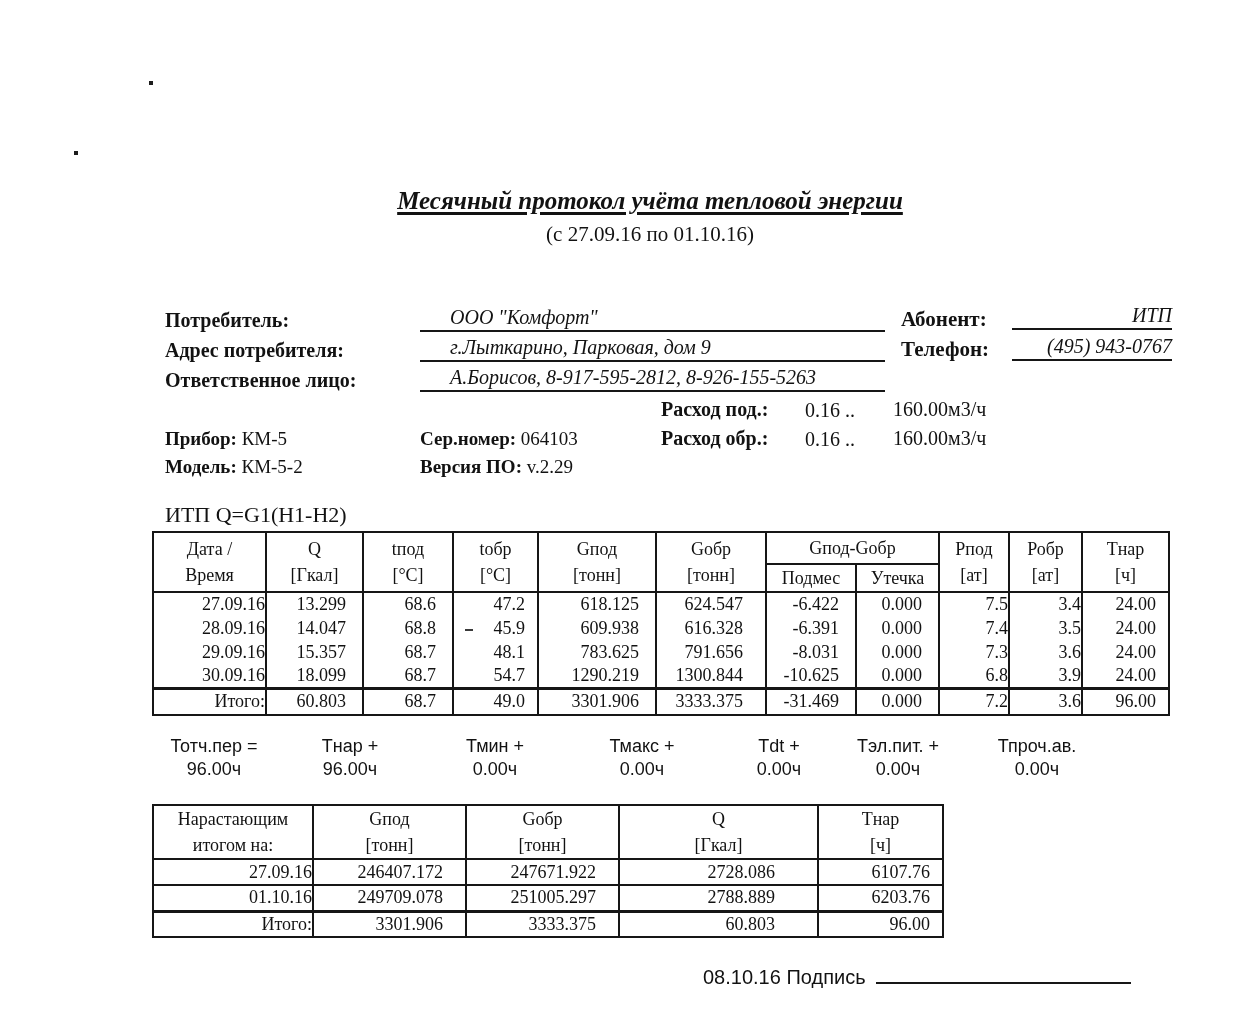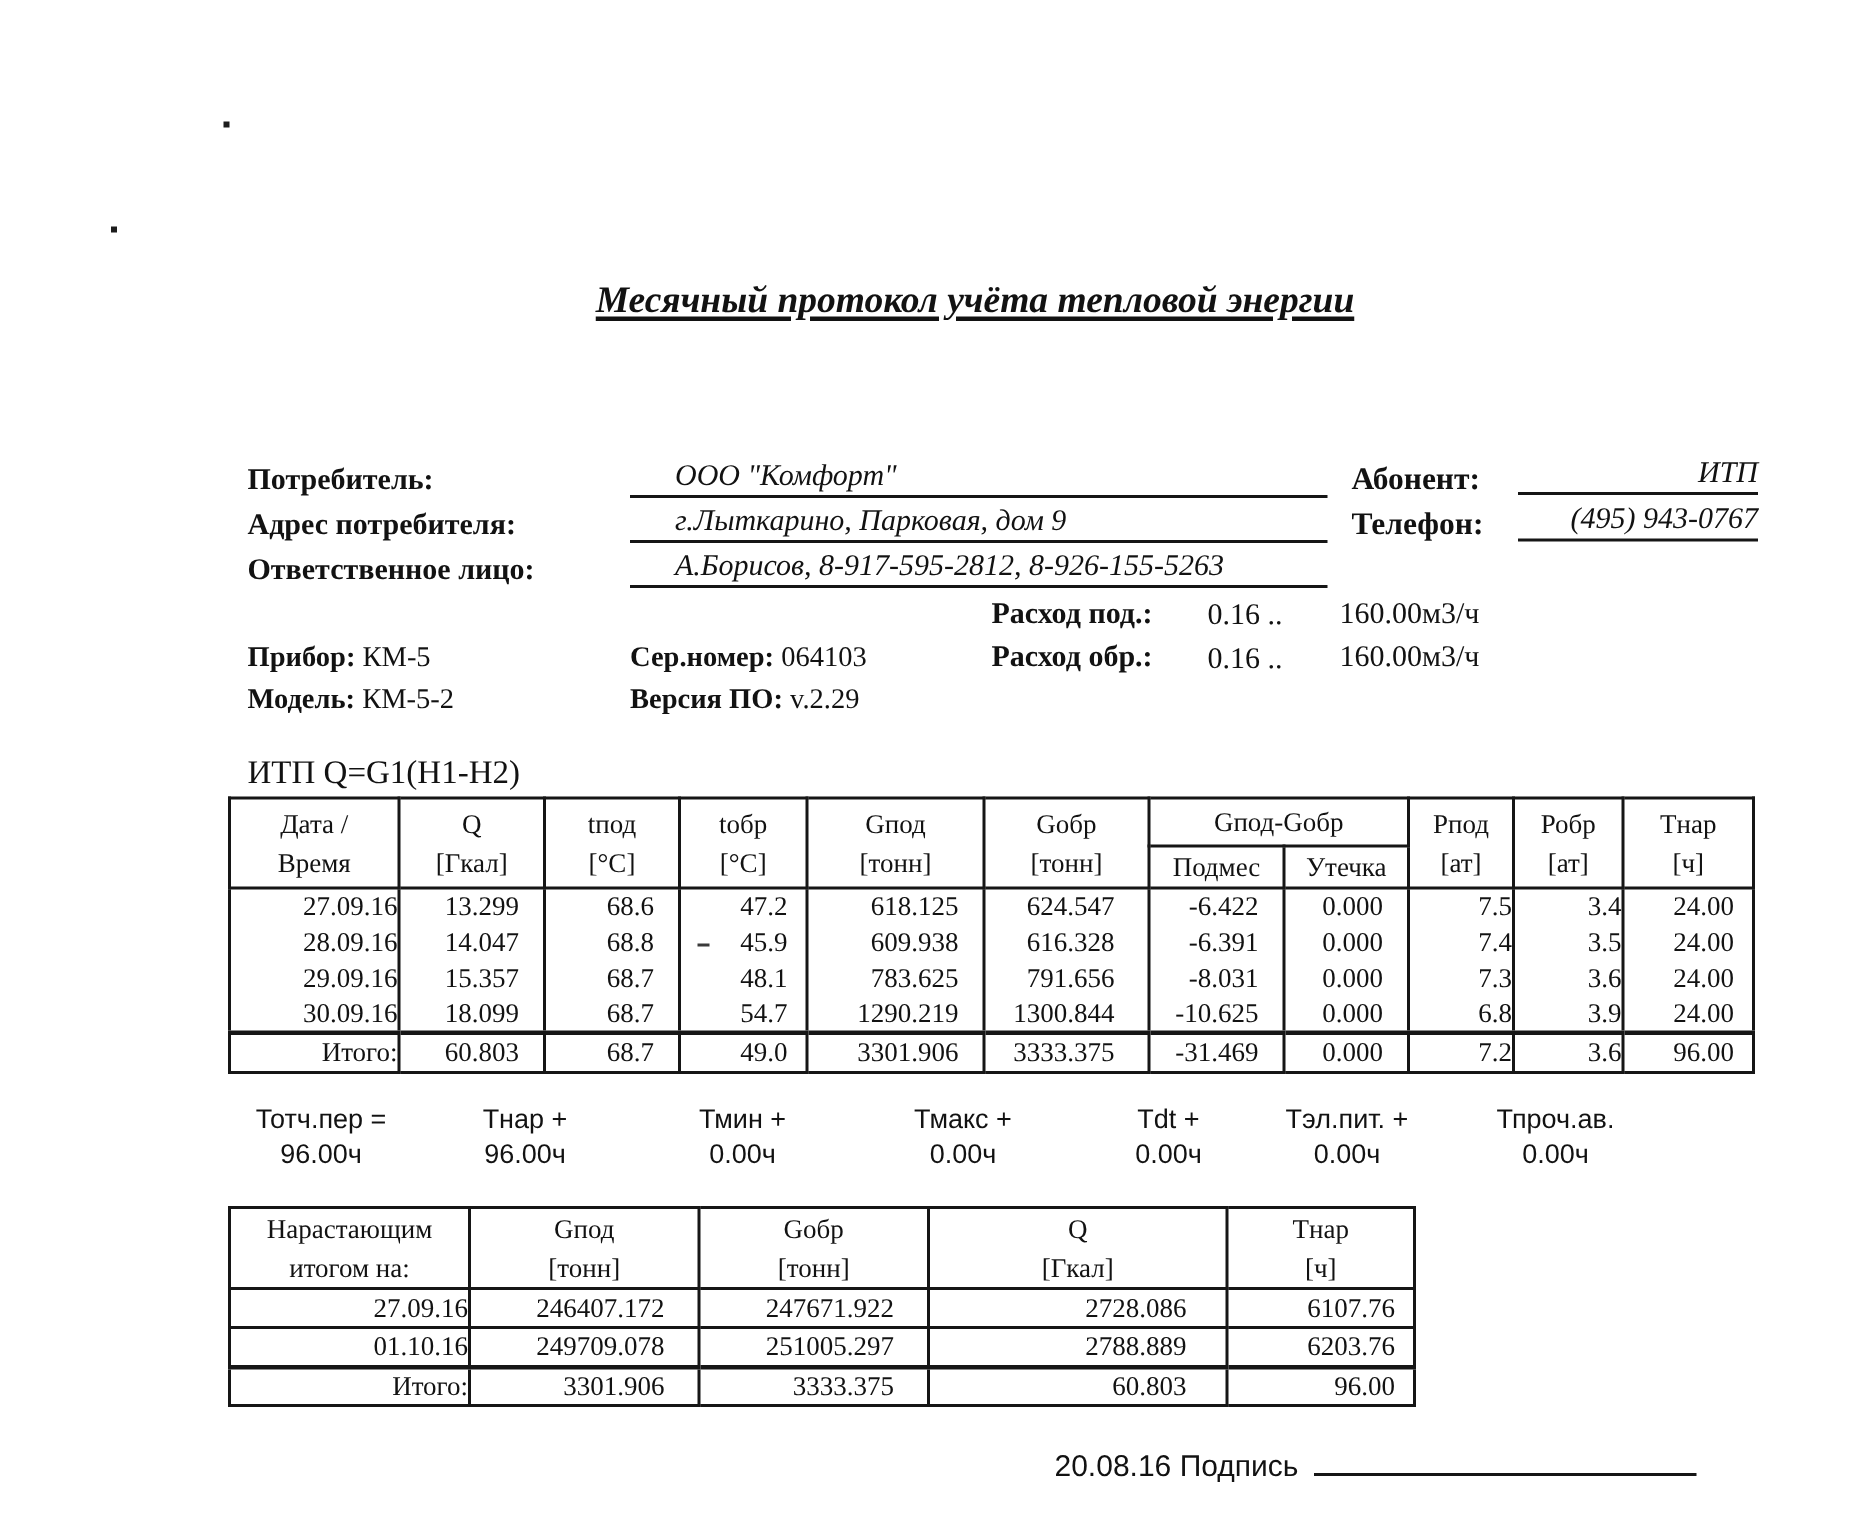--- a/index.html
+++ b/index.html
@@ -45,21 +45,21 @@
   #table1 tbody tr { height:24px; }
   #table1 tr.total-row { height:27px; }
   #table1 tr.total-row td { border-top:3px solid #161616; border-bottom:2px solid #161616; }
   #table2 { border:2px solid #161616; }
   #table2 tbody td { border:2px solid #161616; }
   #table2 tbody tr { height:26px; }
   #table2 tr.total-row td { border-top:3px solid #161616; }
   td.c { text-align:right; }
   td.r { text-align:right; padding-right:16px; }
   td.r2 { text-align:right; padding-right:22px; }
-  td.rq { text-align:right; padding-right:26px; }
+  td.rq { text-align:right; padding-right:42px; }
   td.rt { text-align:right; padding-right:12px; }
 
   
   .titem {
     position:absolute; top:735px; text-align:center;
     font-family:"Liberation Sans", sans-serif; font-size:18px; line-height:23px;
     white-space:nowrap;
   }
 
   
@@ -70,20 +70,21 @@
   .sig-line { display:inline-block; width:255px; border-bottom:2px solid #161616; height:18px; margin-left:10px; }
 
   
   .speck { position:absolute; background:#1c1c1c; }
 </style>
 </head>
 <body>
 
 <div class="abs title-block">
   <div class="title-line">Месячный протокол учёта тепловой энергии</div>
+  <div class="title-period">(с 27.09.16 по 01.10.16)</div>
 </div>
 
 <div class="abs lbl" style="left:165px; top:309px;">Потребитель:</div>
 <div class="abs field" style="left:420px; top:302px; width:465px;">ООО "Комфорт"</div>
 
 <div class="abs lbl" style="left:165px; top:339px;">Адрес потребителя:</div>
 <div class="abs field" style="left:420px; top:332px; width:465px;">г.Лыткарино, Парковая, дом 9</div>
 
 <div class="abs lbl" style="left:165px; top:369px;">Ответственное лицо:</div>
 <div class="abs field" style="left:420px; top:362px; width:465px;">А.Борисов, 8-917-595-2812, 8-926-155-5263</div>
@@ -329,19 +330,19 @@
       <td class="c">Итого:</td>
       <td class="r2">3301.906</td>
       <td class="r2">3333.375</td>
       <td class="rq">60.803</td>
       <td class="rt">96.00</td>
     </tr>
   </tbody>
 </table>
 
 <div class="abs footer">
-  <span>20.08.16</span>
+  <span>08.10.16</span>
   <span>Подпись</span><span class="sig-line"></span>
 </div>
 
 <div class="speck" style="left:149px; top:81px; width:4px; height:4px;"></div>
 <div class="speck" style="left:74px; top:151px; width:4px; height:4px;"></div>
 <div class="speck" style="left:465px; top:629px; width:8px; height:2px; background:#3a3a3a;"></div>
 
 </body></html>

